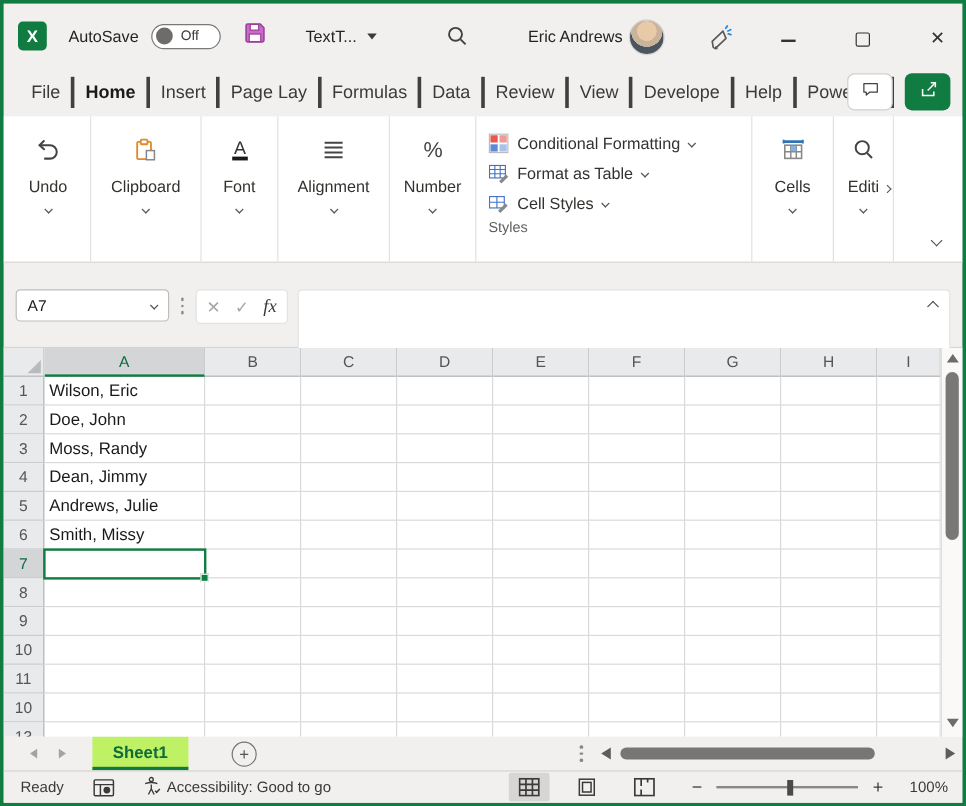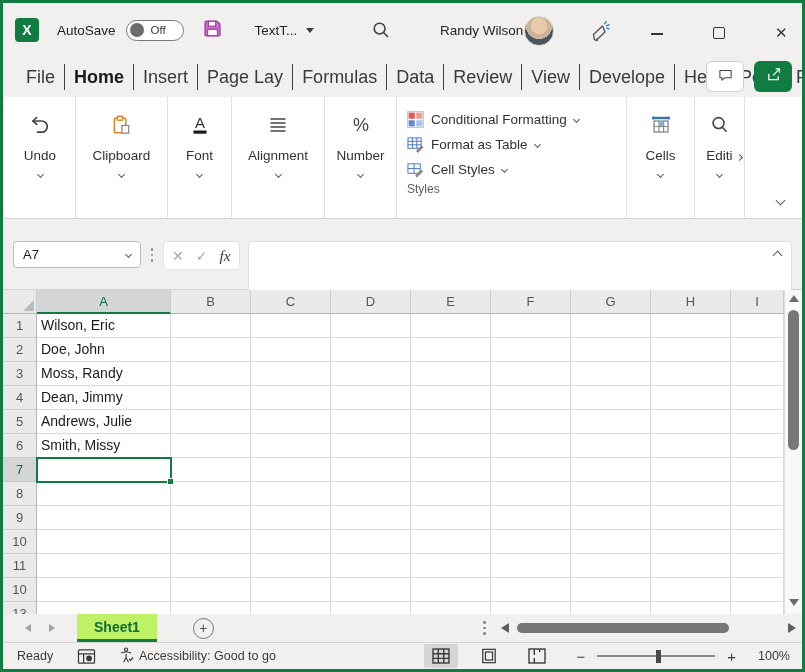--- a/index.html
+++ b/index.html
@@ -25,22 +25,22 @@
   .avatar{ position:absolute; left:521px; top:13px; width:30px; height:30px; border-radius:50%;
            background:radial-gradient(circle at 50% 32%, #e8c9a8 0 34%, #c9b49b 35% 55%, #4a5560 56% 100%);
            border:1px solid #d8d6d4;}
   .megaphone{ position:absolute; left:585px; top:16px;}
   .win-min{ position:absolute; left:648px; top:30px; width:12px; height:2px; background:#333;}
   .win-max{ position:absolute; left:710px; top:24px; width:12px; height:12px; border:1.5px solid #333; border-radius:2px;}
   .win-close{ position:absolute; left:772px; top:20px; font-size:15px; color:#333; line-height:20px;}
 
   
   .tabrow{ height:40px; flex:none; display:flex; align-items:center; padding-left:14px; position:relative;}
-  .rtab{ font-size:18px; color:#3B3A39; padding:0 9px; height:26px; display:flex; align-items:center;
-         border-right:1px solid #404040; position:relative; white-space:nowrap; overflow:hidden;}
+  .rtab{ font-size:15px; color:#3B3A39; padding:0 9px; height:26px; display:flex; align-items:center;
+         border-right:3px solid #404040; position:relative; white-space:nowrap; overflow:hidden;}
   .rtab.active{ color:#1A1A1A; font-weight:bold;}
   .rtab.active::after{ content:""; position:absolute; left:8px; right:8px; bottom:-4px; height:3px; background:#107C41; border-radius:2px;}
   .tab-actions{ position:absolute; right:10px; top:4px; display:flex; gap:10px;}
   .comment-btn{ width:38px; height:31px; background:#fff; border:1px solid #D1CFCD; border-radius:6px;
                 display:flex; align-items:center; justify-content:center;}
   .share-btn{ width:38px; height:31px; background:#107C41; border-radius:6px; display:flex; align-items:center; justify-content:center;}
 
   
   .ribbon{ height:122px; flex:none; background:#fff; border-bottom:1px solid #D6D4D2; display:flex; padding-left:2px; position:relative;}
   .rgroup{ display:flex; flex-direction:column; align-items:center; padding:13px 0 6px;
@@ -158,21 +158,21 @@
       <span class="caret-down"></span>
     </div>
     <div class="search-btn">
       <span>
         <svg width="20" height="20" viewBox="0 0 20 20" fill="none" stroke="#424242" stroke-width="1.6">
             <circle cx="8.6" cy="8.6" r="5.4"></circle>
             <path d="M12.8 12.8 17 17"></path>
           </svg>
       </span>
     </div>
-    <span class="user-name">Randy Wilson</span>
+    <span class="user-name">Eric Andrews</span>
     <div class="avatar"></div>
     <div class="megaphone">
       <svg width="24" height="24" viewBox="0 0 24 24" fill="none">
           <path d="M5.5 15.5 14.5 7l2.5 6-9 8.5-1.6-1z" stroke="#5A5856" stroke-width="1.4" stroke-linejoin="round"></path>
           <path d="M8.5 19.5l1 2.5" stroke="#5A5856" stroke-width="1.4"></path>
           <path d="M16.8 4.6l1.3-2M18.6 6.8l2.3-1M18.9 9.3l2.2.6" stroke="#2B88D8" stroke-width="1.5" stroke-linecap="round"></path>
         </svg>
     </div>
     <span class="win-min"></span>
     <span class="win-max"></span>

